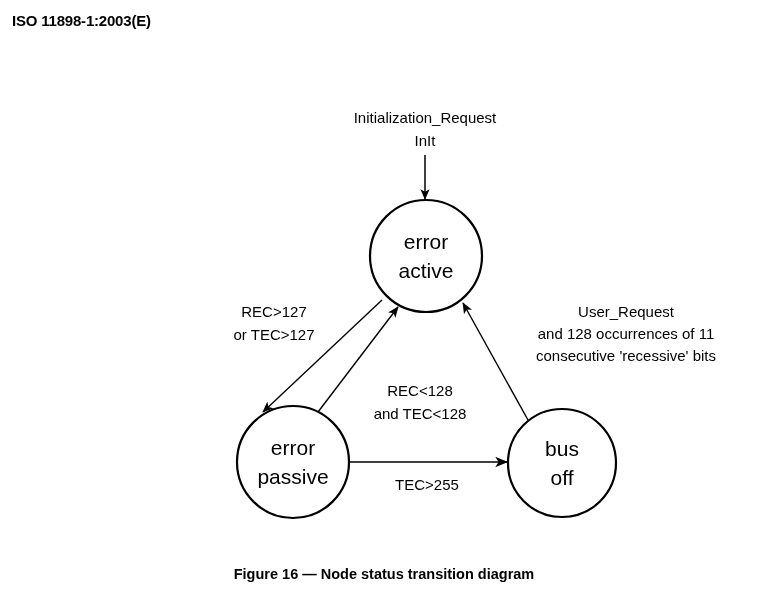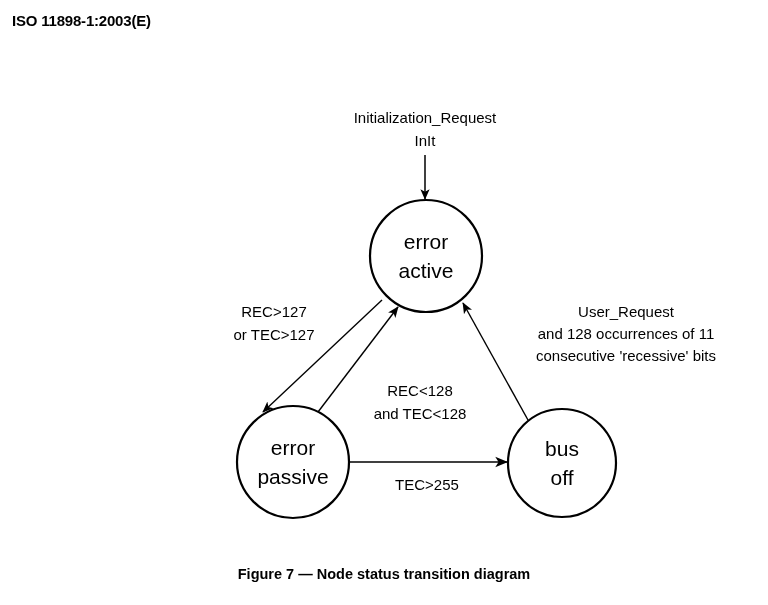--- a/index.html
+++ b/index.html
@@ -126,15 +126,15 @@
       <text class="edge-label" x="626" y="361" text-anchor="middle">consecutive 'recessive' bits</text>
     </g>
 
     <g>
       <line x1="349" y1="462" x2="507" y2="462" stroke="#000000" stroke-width="1.6" marker-end="url(#arrowFilledThin)"></line>
       <text class="edge-label" x="427" y="490" text-anchor="middle">TEC&gt;255</text>
     </g>
 
   </svg>
 
-  <div class="figure-caption">Figure 7 — Node status transition diagram</div>
+  <div class="figure-caption">Figure 16 — Node status transition diagram</div>
 
 </div>
 
 </body></html>

